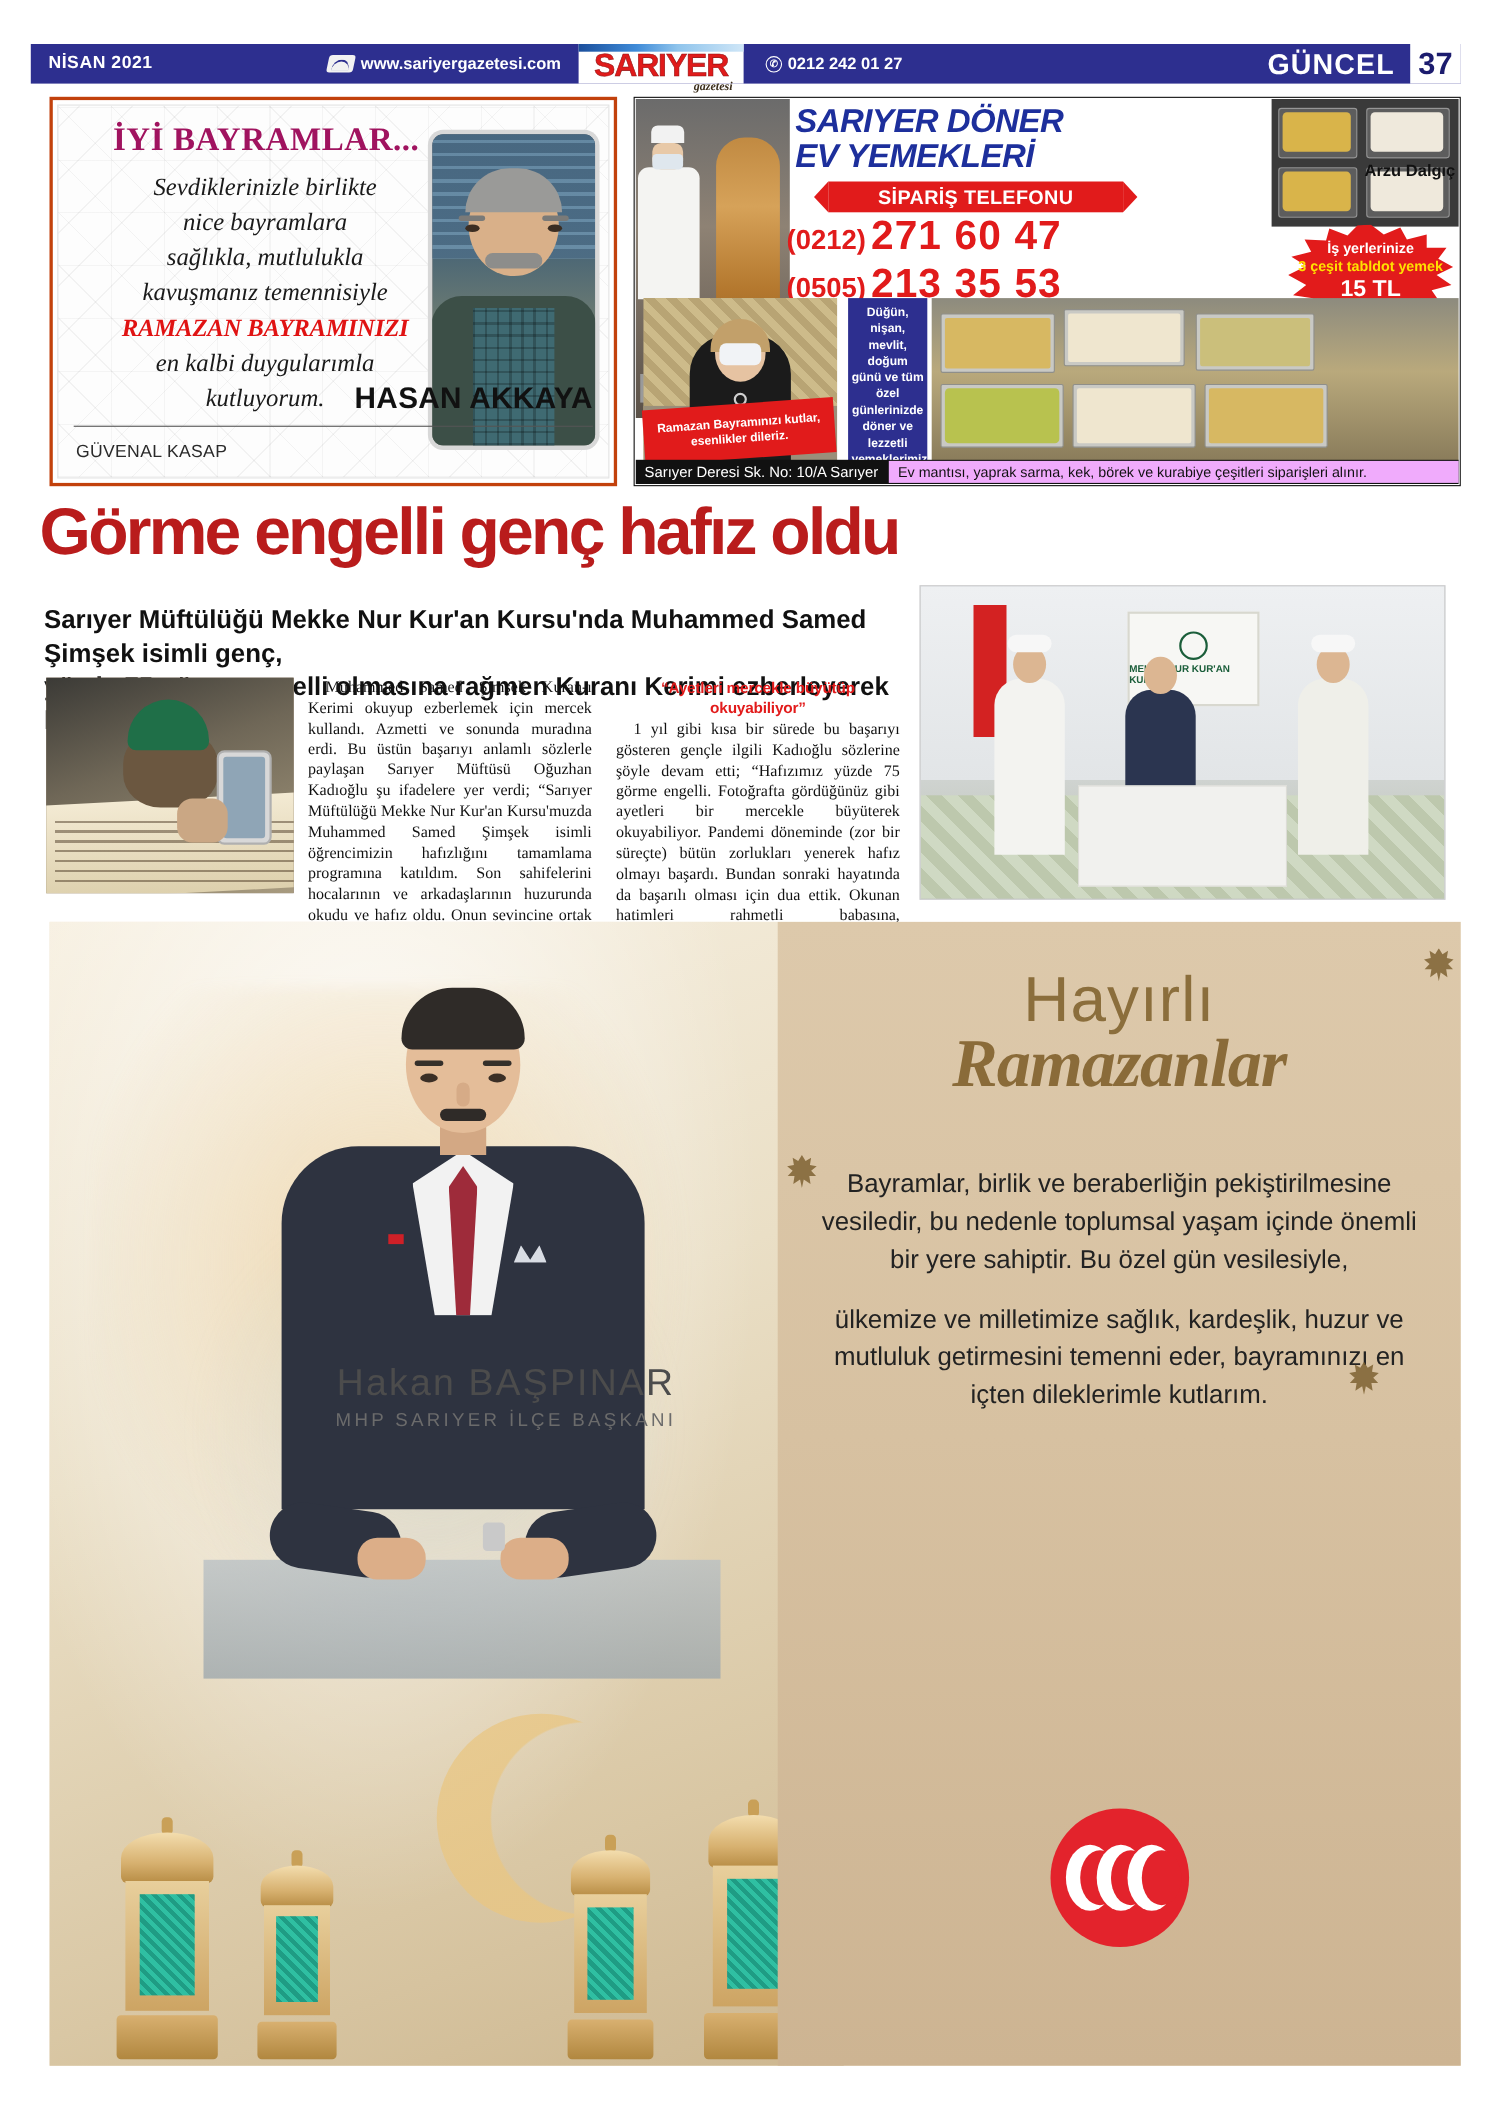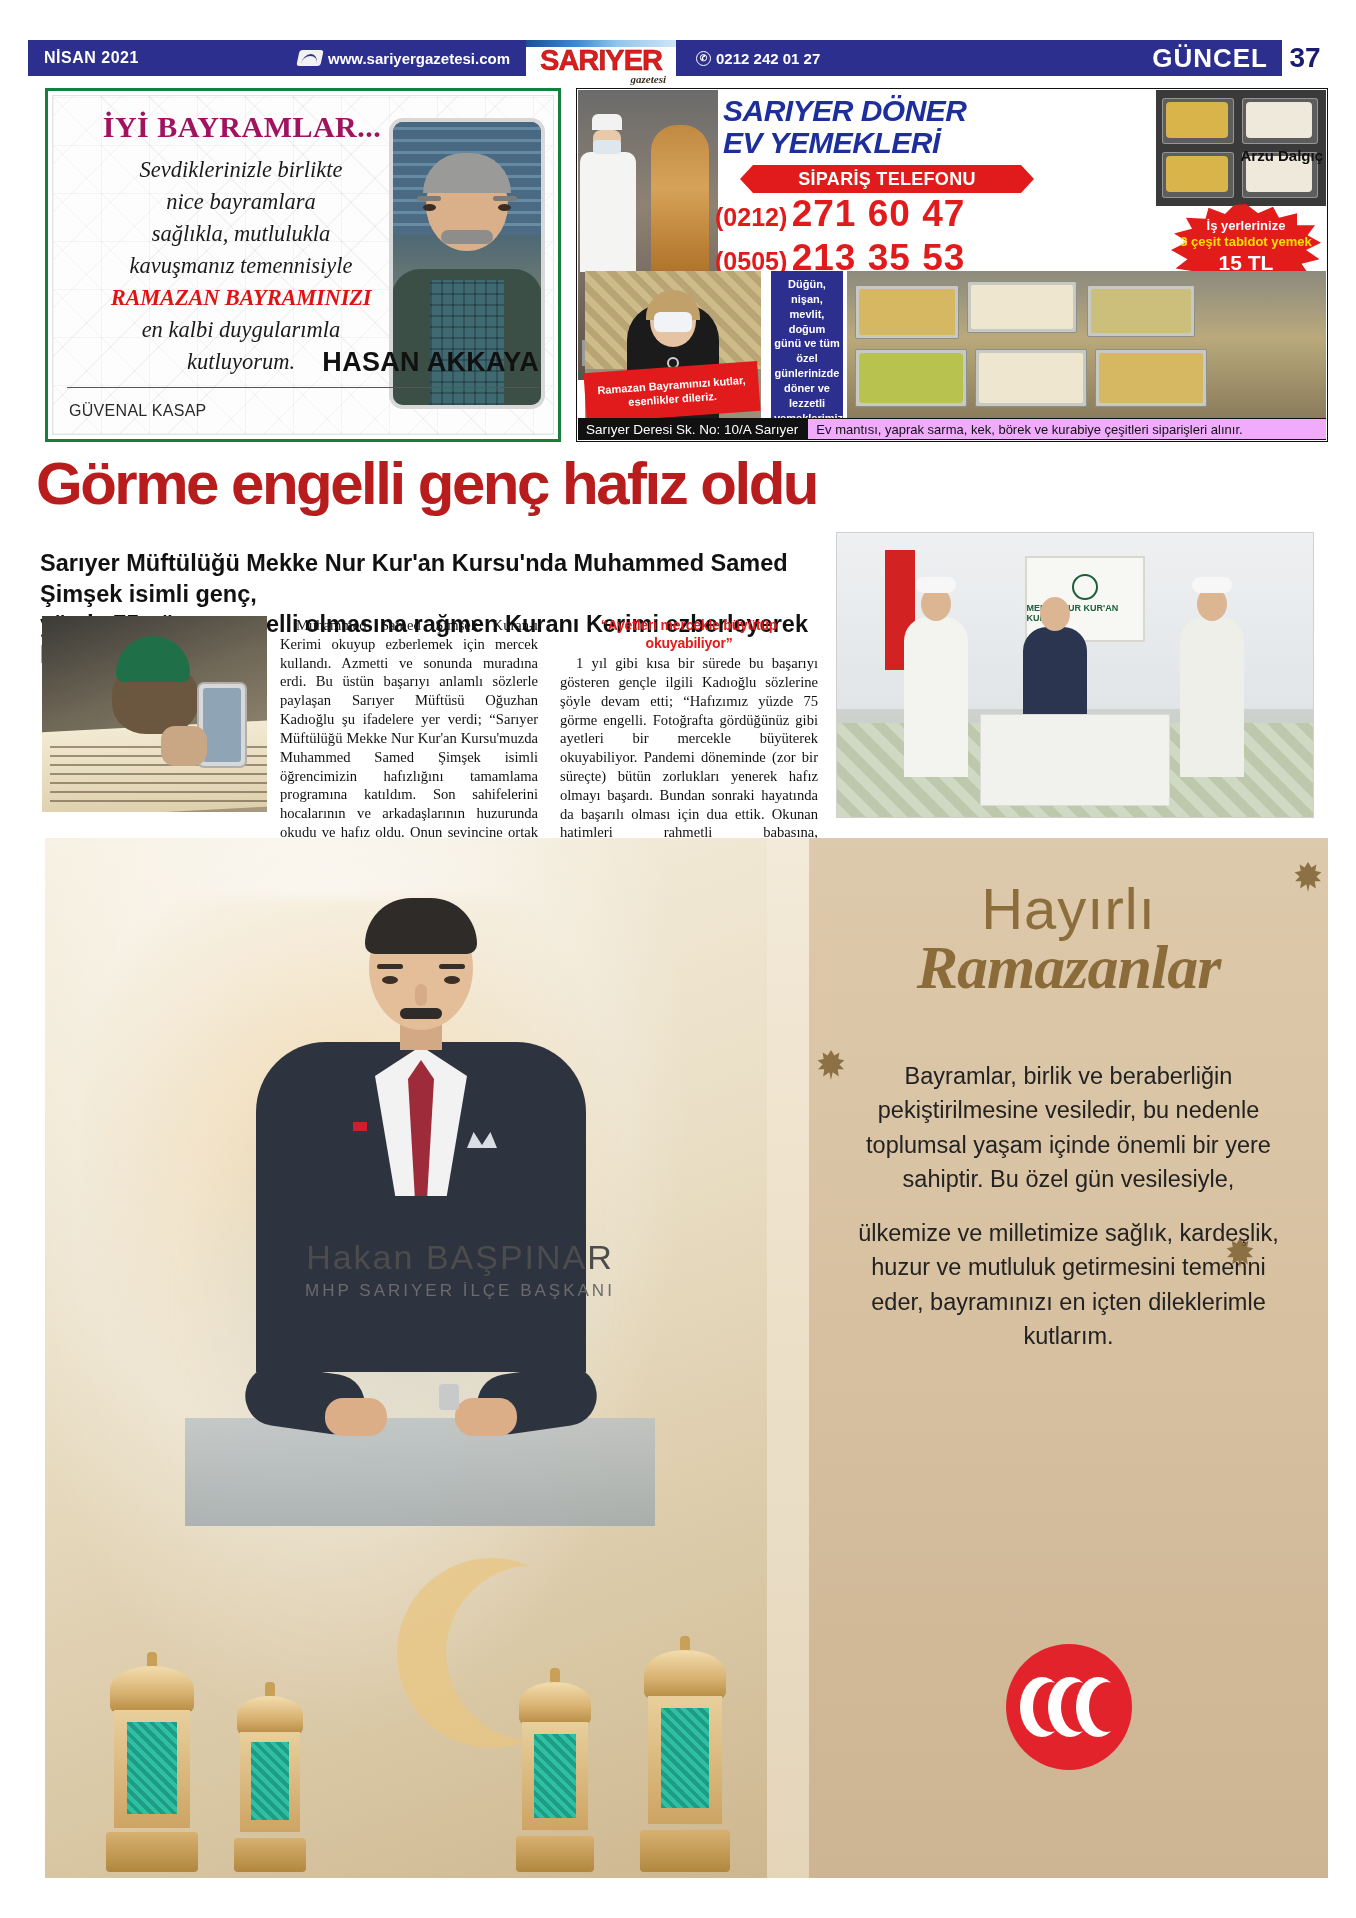--- a/index.html
+++ b/index.html
@@ -74,21 +74,21 @@
   .mh-pageno{
     background:#fff; color:#1c1c6e; font-size:28px; font-weight:800;
     width:46px; height:36px; display:flex; align-items:center;
     justify-content:center;
   }
 
   
   .ad-kasap {
     position: absolute; left: 45px; top: 88px;
     width: 516px; height: 354px;
-    border: 3px solid #15803d; padding: 4px; background:#fff;
+    border: 3px solid #c2410c; padding: 4px; background:#fff;
   }
   .ad-kasap-inner {
     width: 100%; height: 100%; position: relative;
     background:
       repeating-linear-gradient(45deg, rgba(0,0,0,.045) 0 1px, transparent 1px 34px),
       repeating-linear-gradient(-45deg, rgba(0,0,0,.045) 0 1px, transparent 1px 34px),
       repeating-linear-gradient(0deg, rgba(0,0,0,.035) 0 1px, transparent 1px 48px),
       repeating-linear-gradient(90deg, rgba(0,0,0,.035) 0 1px, transparent 1px 48px),
       #fdfdfd;
     border:1px solid #e3e3e3;
@@ -431,21 +431,21 @@
     background:repeating-linear-gradient(45deg,#1f9c84 0 4px,#2fbfa2 4px 8px);}
   .lan-base{position:absolute;left:50%;transform:translateX(-50%);bottom:0;
     background:linear-gradient(180deg,#d8b070 0%,#b1873f 100%);border-radius:4px;}
   .moon{
     position:absolute; left:352px; bottom:130px; width:190px; height:190px;
     border-radius:50%;
     background: radial-gradient(circle at 72% 50%, rgba(233,198,130,0) 0 52%, rgba(233,198,130,.75) 53% 100%);
   }
 
   .mhp-right{
-    position:absolute; right:0; top:0; width:519px; height:100%;
+    position:absolute; right:0; top:0; width:621px; height:100%;
     background: linear-gradient(180deg,#ddc9ab 0%,#d7c1a1 45%,#cdb492 100%);
     padding: 42px 40px 0 40px;
   }
   .mhp-h1{
     text-align:center; font-size:58px; color:#8b6e3c; letter-spacing:1px;
     font-weight:300; line-height:1;
   }
   .mhp-h2{
     text-align:center; font-family:"Liberation Serif", serif;
     font-style:italic; font-size:62px; color:#8a6b39; font-weight:700;

